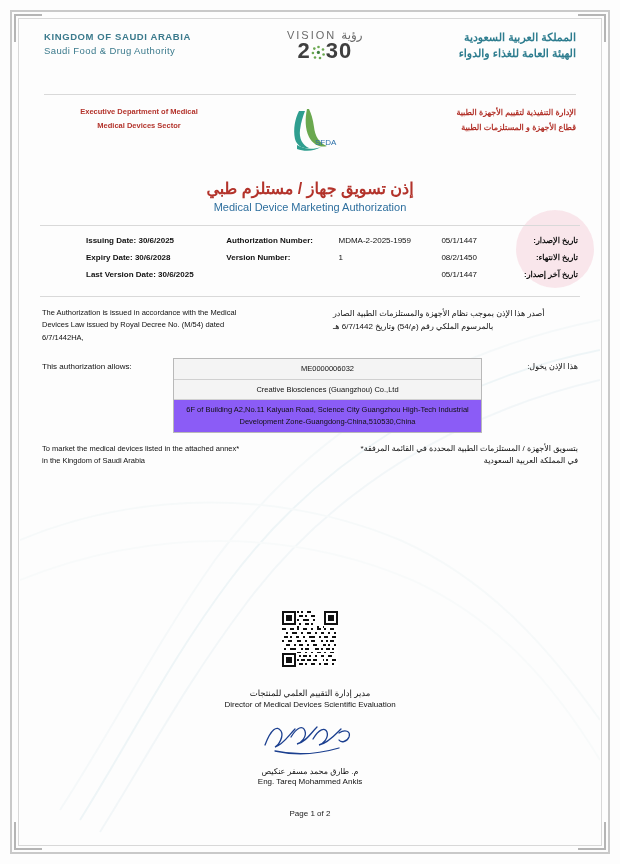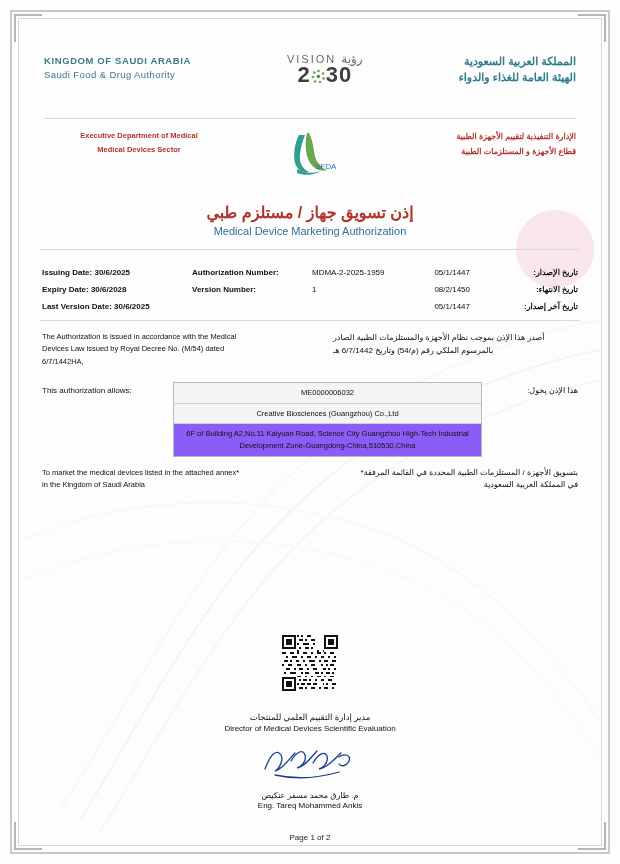--- a/index.html
+++ b/index.html
@@ -59,21 +59,21 @@
     top: 210px;
     width: 78px;
     height: 78px;
     border-radius: 50%;
     background: #f6d3dd;
     opacity: .55;
   }
 
   .content {
     position: absolute;
-    left: 22px; top: 40px;
+    left: 22px; top: 16px;
     width: 576px;
     height: 820px;
     box-sizing: border-box;
   }
 
   
   .header {
     display: flex;
     align-items: flex-start;
     justify-content: space-between;
@@ -191,22 +191,23 @@
     border-top: 1px solid #d9d9d9;
   }
 
   
   .meta {
     padding: 10px 20px 0 20px;
     font-size: 8px;
   }
   .meta-row {
     display: flex;
-    align-items: flex-end;
+    align-items: flex-start;
     height: 17px;
+    margin-left: 44px;
   }
   .m-c1 { width: 150px; font-weight: bold; color: #111; }
   .m-c2 { width: 120px; font-weight: bold; color: #111; }
   .m-c3 { width: 110px; color: #111; }
   .m-c4 { flex: 1; text-align: right; color: #111; }
   .m-c5 { width: 108px; text-align: right; direction: rtl; font-weight: bold; color: #111; }
 
   .sep2 {
     margin: 9px 18px 0 18px;
     border-top: 1px solid #d9d9d9;

